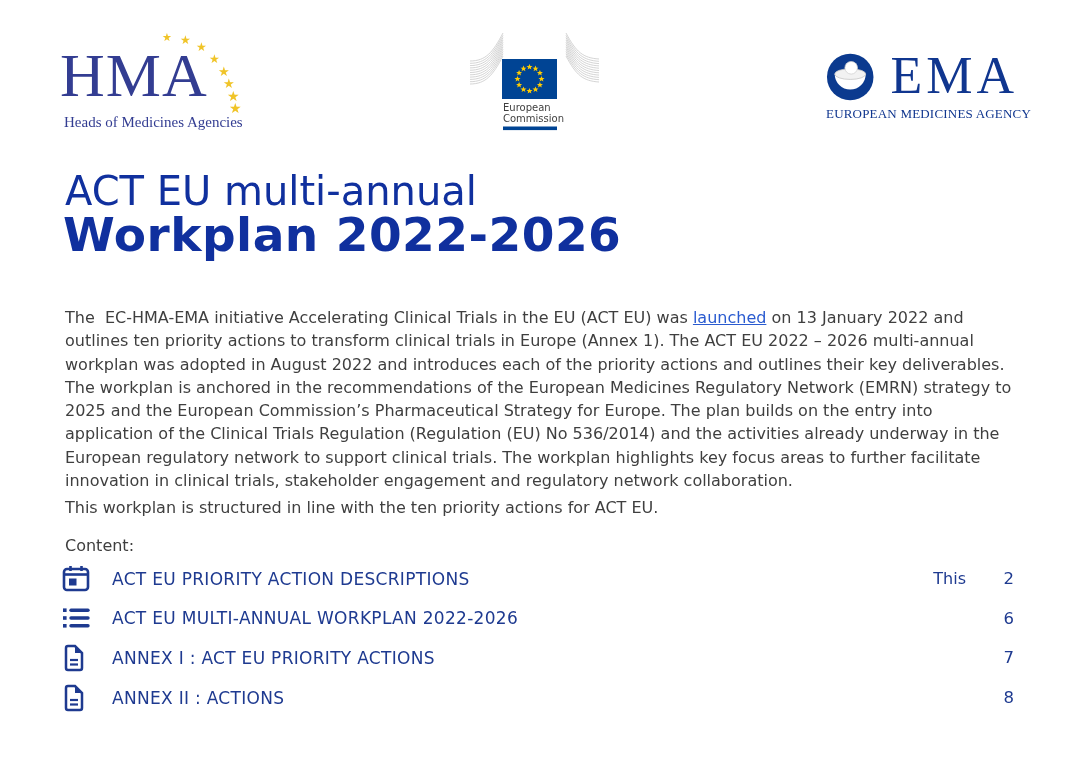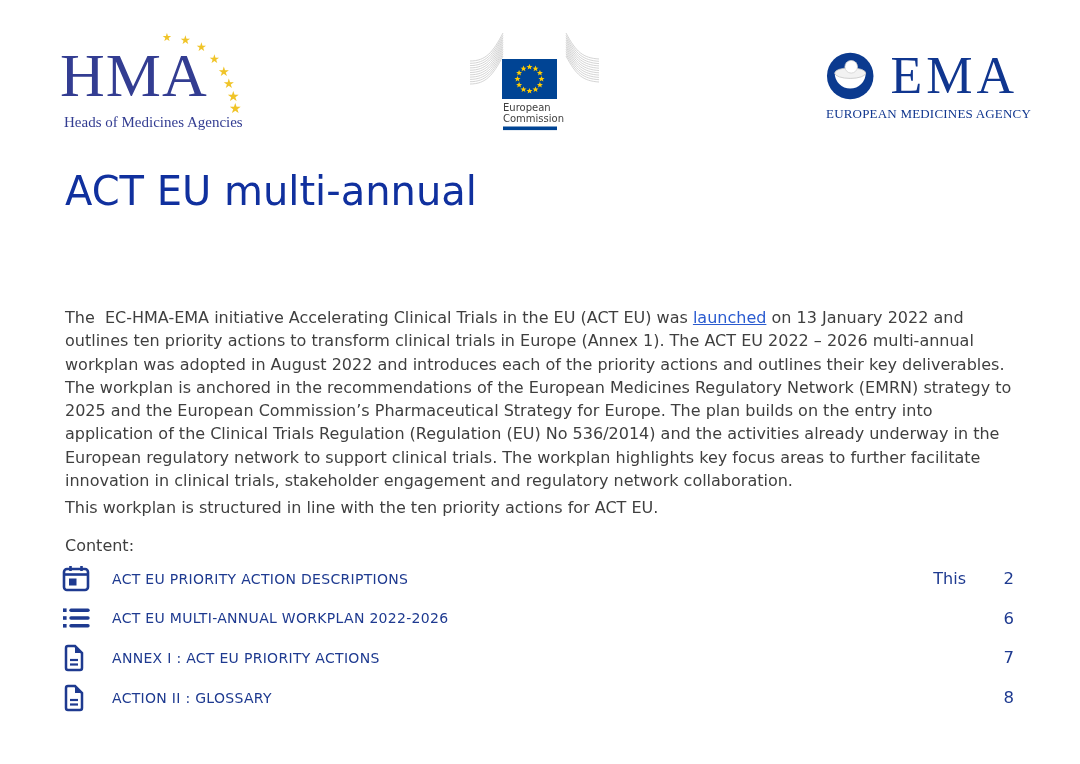--- a/index.html
+++ b/index.html
@@ -18,21 +18,21 @@
     font-size:62px;line-height:1;color:#333d92;letter-spacing:1px;
   }
   .hma-tagline{
     position:absolute;left:6px;top:84px;
     font-family:"Liberation Serif", serif;
     font-size:15px;color:#333d92;white-space:nowrap;
   }
   .hma-stars span{position:absolute;color:#f0c428;line-height:1;}
   .ec-logo{position:absolute;left:470px;top:28px;width:140px;height:106px;}
   .ema-logo{position:absolute;left:826px;top:50px;width:192px;height:80px;}
-  .ema-row{display:flex;align-items:center;gap:16px;}
+  .ema-row{display:flex;align-items:flex-end;gap:16px;}
   .ema-acronym{
     font-family:"Liberation Serif", serif;
     font-size:52px;line-height:1;color:#10368f;letter-spacing:4px;
   }
   .ema-tagline{
     margin-top:4px;
     font-family:"Liberation Serif", serif;
     font-size:13px;color:#10368f;white-space:nowrap;letter-spacing:0.2px;
   }
   
@@ -61,21 +61,21 @@
     font-size:16px;color:#3f3f3f;
   }
   
   .toc{position:absolute;left:62px;top:559px;width:952px;}
   .toc-row{
     display:flex;align-items:center;height:39.6px;cursor:pointer;
   }
   .toc-icon{width:30px;display:flex;align-items:center;justify-content:flex-start;flex:0 0 30px;}
   .toc-label{
     margin-left:20px;
-    font-size:14px;color:#1e3a90;letter-spacing:0.3px;white-space:nowrap;
+    font-size:17px;color:#1e3a90;letter-spacing:0.3px;white-space:nowrap;
   }
   .toc-spacer{flex:1;}
   .toc-pageword{
     font-size:16px;color:#1e3a90;margin-right:26px;
   }
   .toc-pagenum{
     font-size:16.5px;color:#1e3a90;width:22px;text-align:right;
   }
   svg{display:block;}
 </style>
@@ -163,20 +163,21 @@
         <path d="M9,22 A16,16 0 0 0 41,22 Z" fill="#ffffff"></path>
         <ellipse cx="25" cy="22" rx="16" ry="5.5" fill="#f2f2f2" stroke="#c4c4c4" stroke-width="0.8"></ellipse>
         <circle cx="26" cy="15.5" r="6.5" fill="#ffffff" stroke="#d0d0d0" stroke-width="0.8"></circle>
       </svg>
       <div class="ema-acronym">EMA</div>
     </div>
     <div class="ema-tagline">EUROPEAN MEDICINES AGENCY</div>
   </div>
 
   <div class="title-sub">ACT EU multi-annual</div>
+  <div class="title-main">Workplan 2022-2026</div>
 
   <div class="para1"><span>The  EC-HMA-EMA initiative Accelerating Clinical Trials in the EU (ACT EU) was </span><a>launched</a><span> on 13 January 2022 and outlines ten priority actions to transform clinical trials in Europe (Annex 1). The ACT EU 2022 – 2026 multi-annual workplan was adopted in August 2022 and introduces each of the priority actions and outlines their key deliverables. The workplan is anchored in the recommendations of the European Medicines Regulatory Network (EMRN) strategy to 2025 and the European Commission’s Pharmaceutical Strategy for Europe. The plan builds on the entry into application of the Clinical Trials Regulation (Regulation (EU) No 536/2014) and the activities already underway in the European regulatory network to support clinical trials. The workplan highlights key focus areas to further facilitate innovation in clinical trials, stakeholder engagement and regulatory network collaboration.</span></div>
 
   <div class="para2">This workplan is structured in line with the ten priority actions for ACT EU.</div>
 
   <div class="content-label">Content:</div>
 
   <div class="toc">
 
     <div class="toc-row">
@@ -227,19 +228,19 @@
 
     <div class="toc-row">
       <span class="toc-icon">
         <svg width="24" height="28" viewBox="0 0 24 28">
           <path d="M6,2 H13 L20,9 V24 Q20,26 18,26 H6 Q4,26 4,24 V4 Q4,2 6,2 Z" fill="none" stroke="#1e3a90" stroke-width="2.5"></path>
           <path d="M13,2 L20,9 H13 Z" fill="#1e3a90"></path>
           <line x1="8" y1="16" x2="16" y2="16" stroke="#1e3a90" stroke-width="2.2"></line>
           <line x1="8" y1="20.5" x2="16" y2="20.5" stroke="#1e3a90" stroke-width="2.2"></line>
         </svg>
       </span>
-      <span class="toc-label">ACTION II : GLOSSARY</span>
+      <span class="toc-label">ANNEX II : ACTIONS</span>
       <span class="toc-spacer"></span>
       <span class="toc-pagenum">8</span>
     </div>
 
   </div>
 </div>
 
 </body></html>

